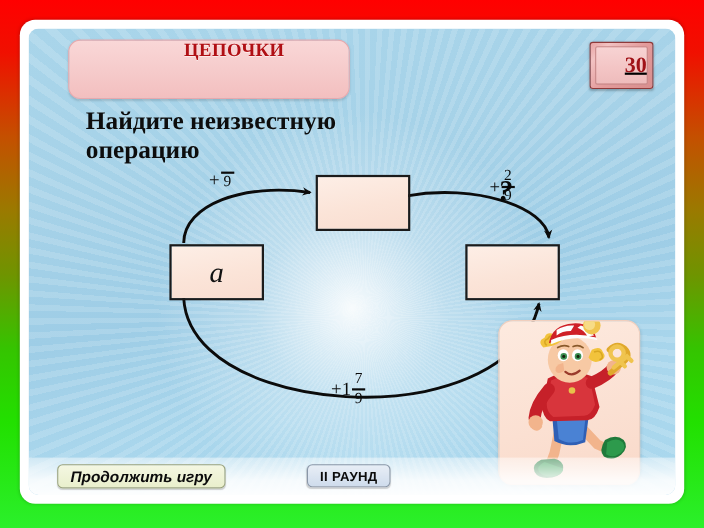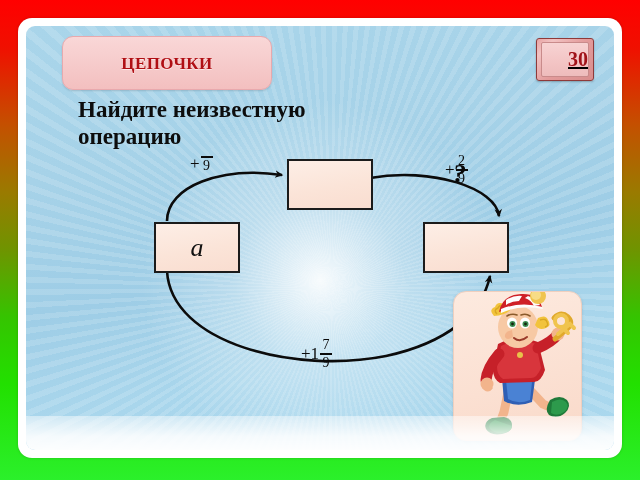--- a/index.html
+++ b/index.html
@@ -34,22 +34,23 @@
     pointer-events:none;
   }
 
   
   .banner{
     position:absolute;left:36px;top:10px;width:208px;height:52px;
     border-radius:11px;
     background:linear-gradient(180deg,#f9d7d7 0%,#f6cccc 48%,#f3bfbf 100%);
     border:1px solid #e8a9ad;
     box-shadow:0 1px 2px rgba(0,0,0,.14);
-    display:flex;flex-direction:column;align-items:center;justify-content:center;
+    display:flex;flex-direction:row;align-items:flex-start;justify-content:center;
     line-height:1.0;
+    padding-left:46px;
   }
   .banner span{
     color:#b00f14;font-weight:bold;font-size:17px;letter-spacing:.4px;
     font-family:"Liberation Serif", serif;
     text-shadow:0 1px 0 rgba(255,255,255,.55);
     white-space:nowrap;
   }
   .banner .l2{margin-top:2px;}
 
   
@@ -287,16 +288,18 @@
         <path d="M52,8 q8,-5 16,-4 l-3,5 q-8,0 -13,4 z" fill="#fdfdfd"></path>
         <path d="M74,4 q9,3 12,9 l-6,1 q-3,-6 -9,-8 z" fill="#fdfdfd"></path>
         <path d="M47,17 q20,-8 41,-2 l1,2 q-22,-5 -42,4 z" fill="#fdfdfd"></path>
 
         <circle cx="84" cy="4" r="8" fill="#f0c44e"></circle>
         <circle cx="82" cy="3" r="5" fill="#f7dc86"></circle>
       </svg>
     </div>
 
     <div class="bottombar">
+      <div class="btn" id="btn-continue">Продолжить игру</div>
+      <div class="btn" id="btn-round">II РАУНД</div>
     </div>
 
   </div>
 </div>
 
 </body></html>

